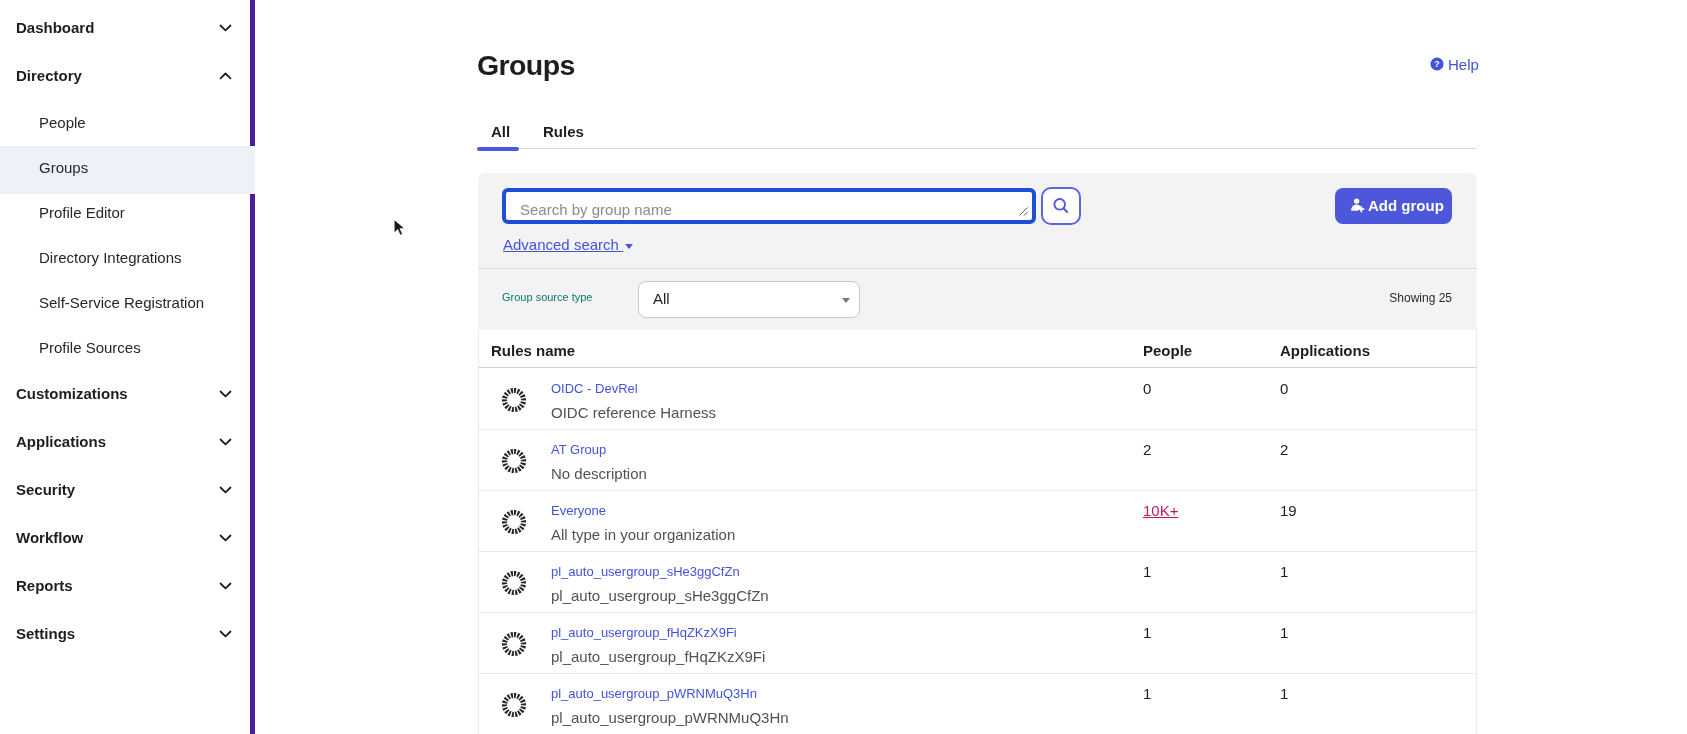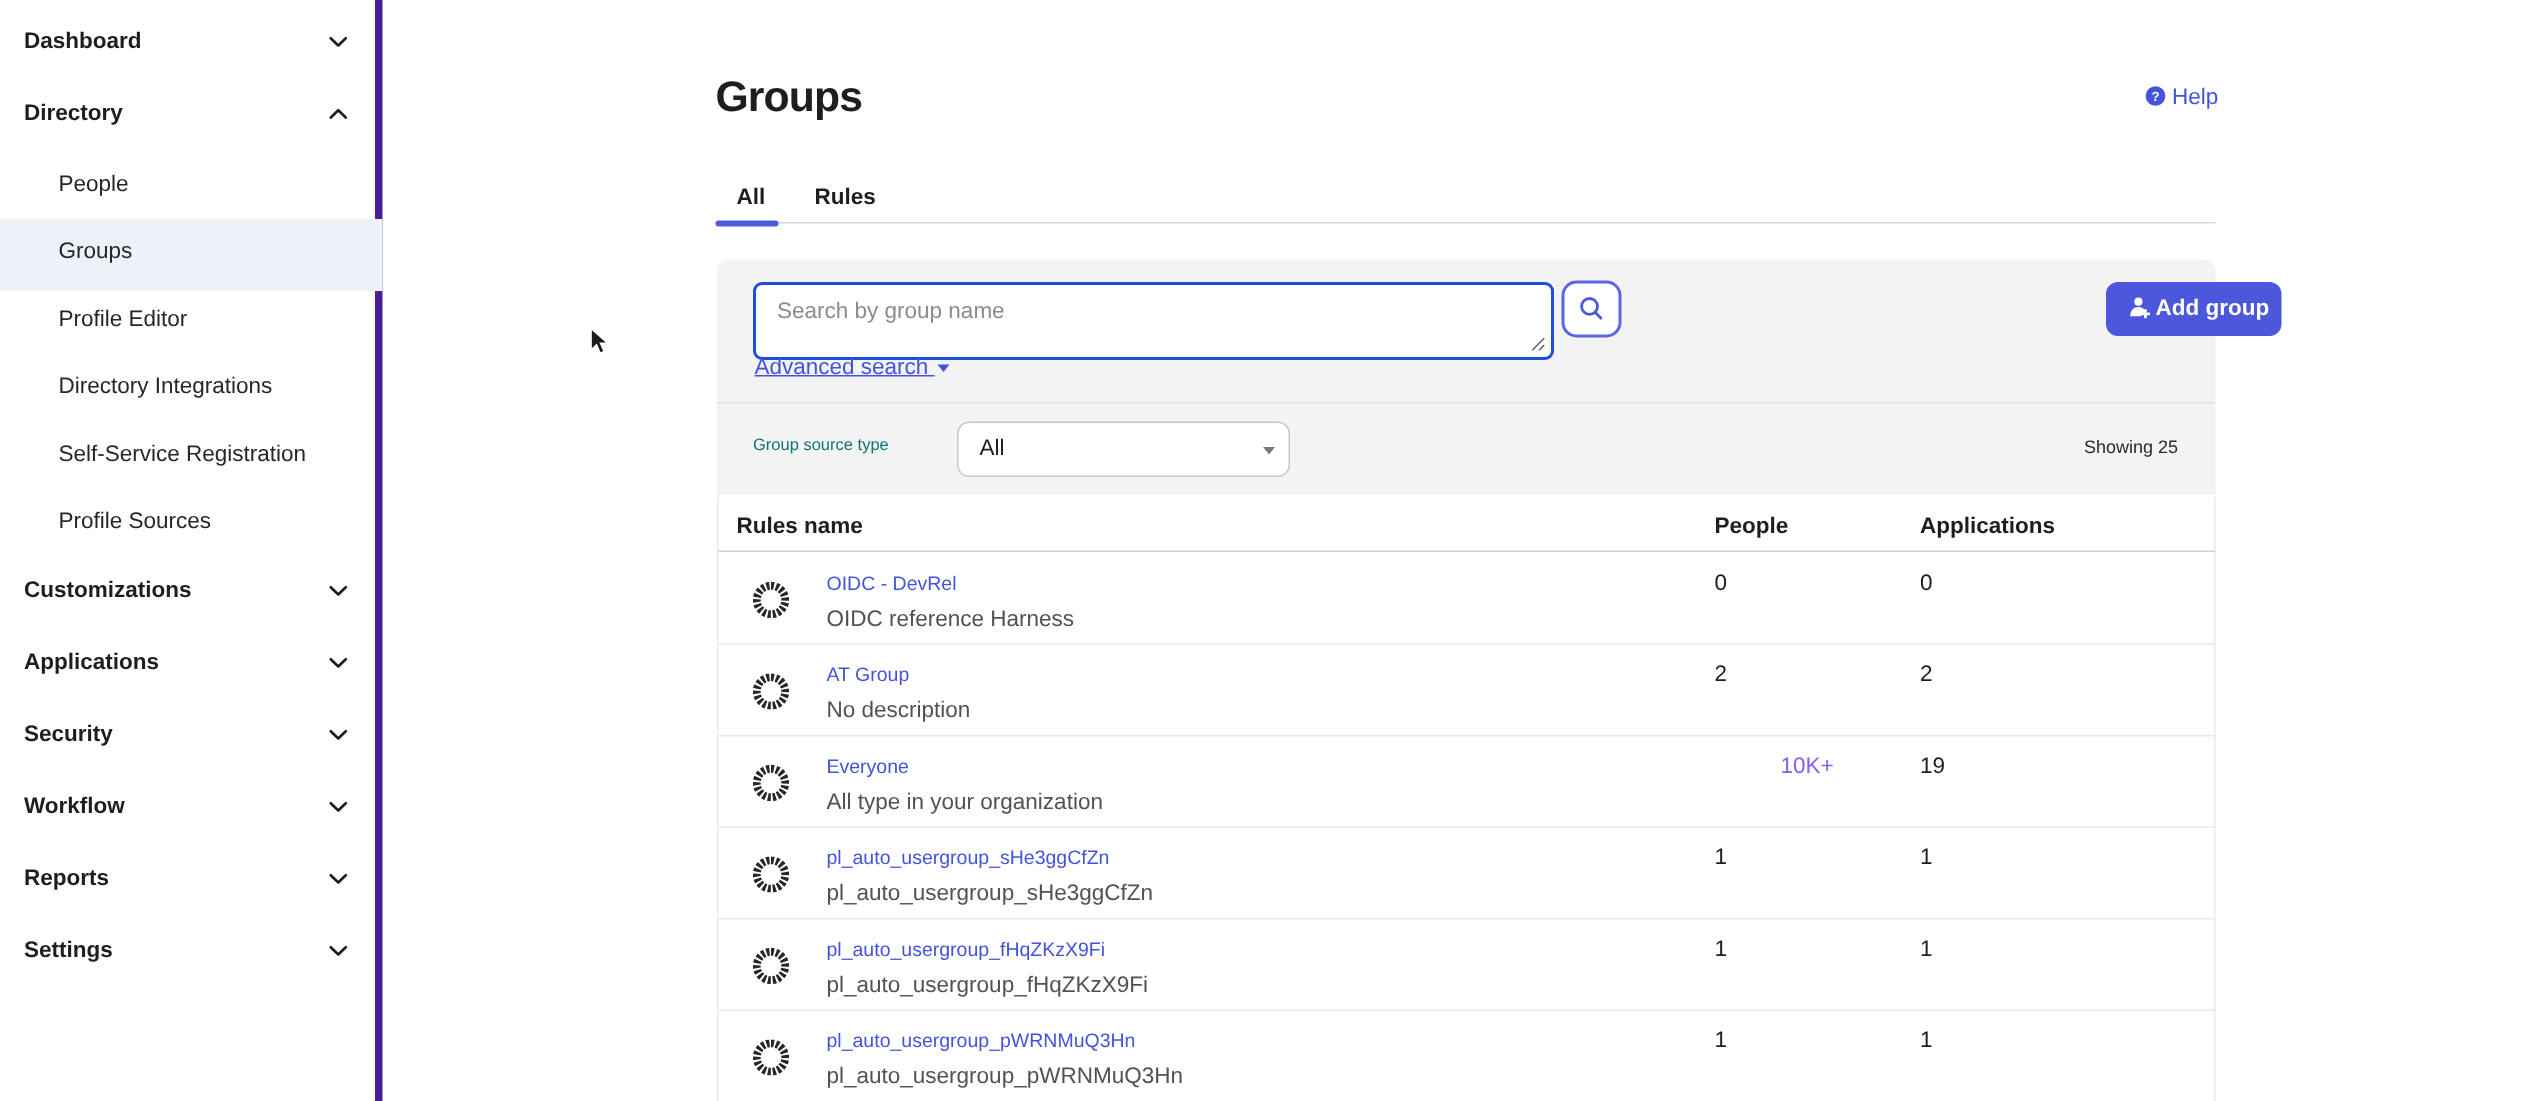--- a/index.html
+++ b/index.html
@@ -10,24 +10,24 @@
 #sidebar { position:absolute; left:0; top:0; width:255px; height:734px; border-right:5px solid #4c1d95; background:#fff; }
 .nav1 { position:absolute; left:16px; font-size:15px; font-weight:700; color:#1e1e21; line-height:22px; }
 .nav2 { position:absolute; left:39px; font-size:15px; font-weight:400; color:#26262b; line-height:22px; }
 .chev { position:absolute; left:219px; width:13px; height:8px; }
 #selrow { position:absolute; left:0; top:146px; width:255px; height:48px; background:#eff1f9; }
 #title { position:absolute; left:477px; top:49px; font-size:28.5px; font-weight:700; letter-spacing:-0.6px; }
 #help { position:absolute; left:1448px; top:56px; font-size:15px; color:#4353dc; }
 #tabline { position:absolute; left:477px; top:148px; width:1000px; height:1px; background:#d8d8d8; }
 #tabbar { position:absolute; left:477px; top:147px; width:42px; height:4px; background:#4c5add; border-radius:2px; }
 #panel { position:absolute; left:478px; top:173px; width:999px; height:157px; background:#f3f3f3; border-radius:8px 8px 0 0; }
-#srch { position:absolute; left:502px; top:188px; width:534px; height:52px; background:#fff; border:2px solid #1d4ed8; border-radius:6px;text-align:center; }
+#srch { position:absolute; left:502px; top:188px; width:534px; height:36px; background:#fff; border:4px solid #1d4ed8; border-radius:6px;text-align:center; }
 #srch .ph { position:absolute; left:14px; top:9px; font-size:15px; color:#8b8b90; }
 #srchbtn { position:absolute; left:1041px; top:187px; width:40px; height:38px; background:#fff; border:2px solid #5a66e2; border-radius:10px; }
-#addbtn { position:absolute; left:1404px; top:188px; width:117px; height:36px; background:#4c57dc; border-radius:8px; color:#fff; }
+#addbtn { position:absolute; left:1335px; top:188px; width:117px; height:36px; background:#4c57dc; border-radius:8px; color:#fff; }
 #addbtn .t { position:absolute; left:33px; top:9px; font-size:15px; font-weight:700; }
 #advs { position:absolute; left:503px; top:236px; font-size:15px; color:#4353dc;text-decoration:underline; }
 #divider { position:absolute; left:478px; top:268px; width:999px; height:1px; background:#dedede; }
 #gst { position:absolute; left:502px; top:291px; font-size:11px; color:#0f766e; }
 #sel { position:absolute; left:638px; top:281px; width:222px; height:37px; background:#fff; border:1px solid #c8c8ca; border-radius:8px; }
 #sel .t { position:absolute; left:14px; top:8px; font-size:15px; }
 #sel .c { position:absolute; right:9px; top:16px; width:0; height:0; border-left:4.5px solid transparent; border-right:4.5px solid transparent; border-top:5.5px solid #7a7a7e; }
 #showing { position:absolute; left:1277px; top:291px; width:175px; text-align:right; font-size:12px; color:#2a2a2e; }
 
 .hdrtxt { position:absolute; top:342px; font-size:15px; font-weight:700; }
@@ -147,21 +147,21 @@
 <div class="gname" style="top:442px">AT Group</div>
 <div class="gdesc" style="top:465px">No description</div>
 <div class="num" style="left:1143px;top:441px;">2</div>
 <div class="num" style="left:1280px;top:441px">2</div>
 <div class="rowline" style="top:490px"></div>
 <svg class="gicon" style="top:510px" viewBox="-12 -12 24 24">
       <circle r="9.5" fill="none" stroke="#27272a" stroke-width="5.2" stroke-dasharray="2.0 1.31" transform="rotate(-90)"></circle>
     </svg>
 <div class="gname" style="top:503px">Everyone</div>
 <div class="gdesc" style="top:526px">All type in your organization</div>
-<div class="num" style="left:1143px;top:502px;color:#8b5cf6;margin-left:44px;">10K+</div>
+<div class="num" style="left:1143px;top:502px;color:#be185d;text-decoration:underline;">10K+</div>
 <div class="num" style="left:1280px;top:502px">19</div>
 <div class="rowline" style="top:551px"></div>
 <svg class="gicon" style="top:571px" viewBox="-12 -12 24 24">
       <circle r="9.5" fill="none" stroke="#27272a" stroke-width="5.2" stroke-dasharray="2.0 1.31" transform="rotate(-90)"></circle>
     </svg>
 <div class="gname" style="top:564px">pl_auto_usergroup_sHe3ggCfZn</div>
 <div class="gdesc" style="top:587px">pl_auto_usergroup_sHe3ggCfZn</div>
 <div class="num" style="left:1143px;top:563px;">1</div>
 <div class="num" style="left:1280px;top:563px">1</div>
 <div class="rowline" style="top:612px"></div>

